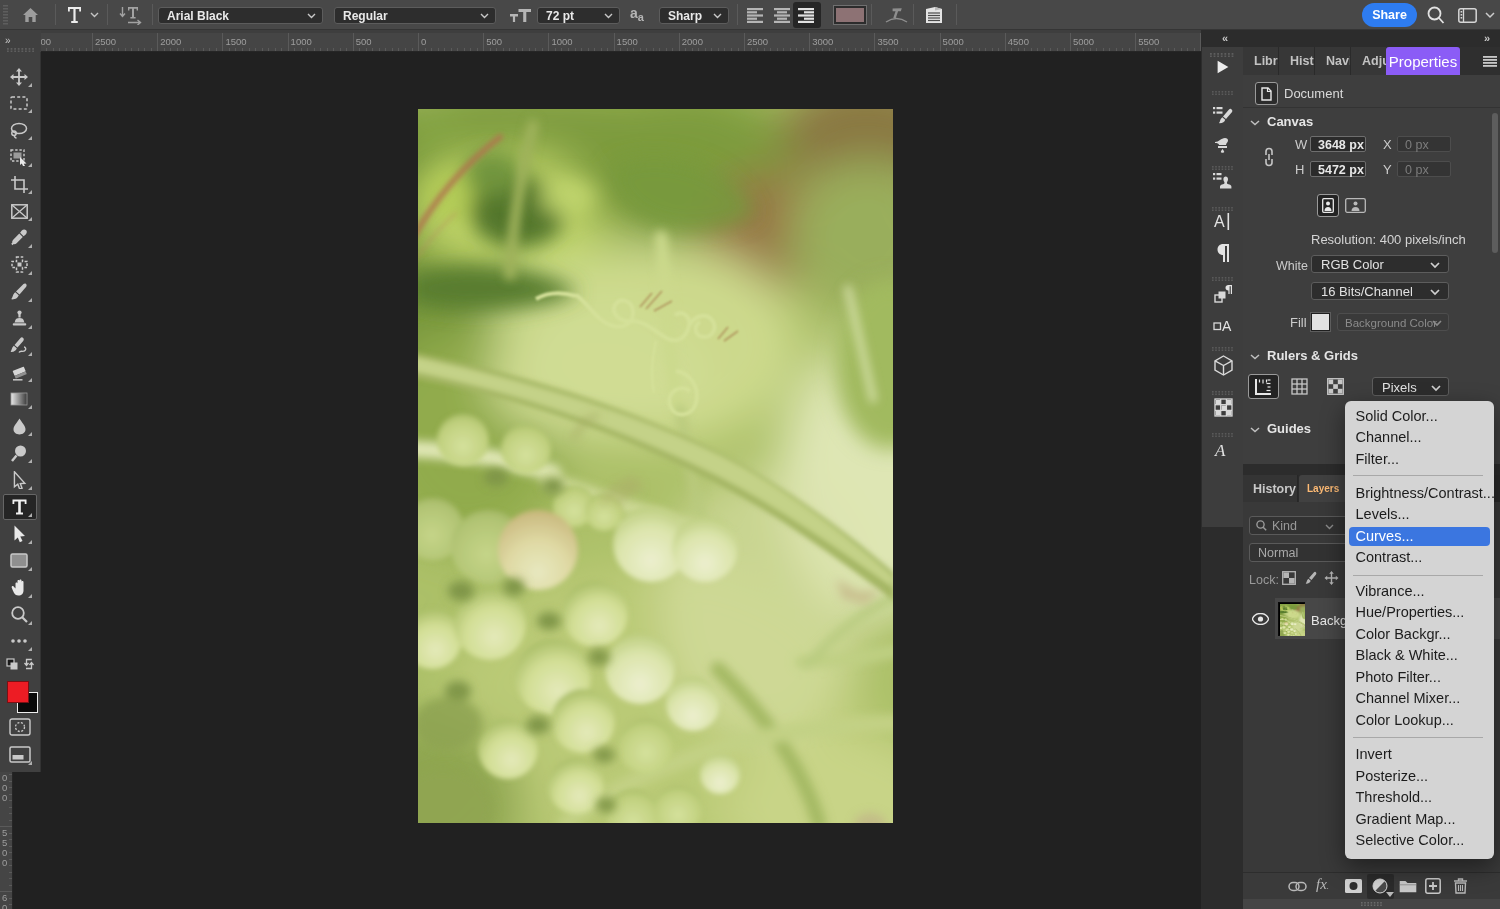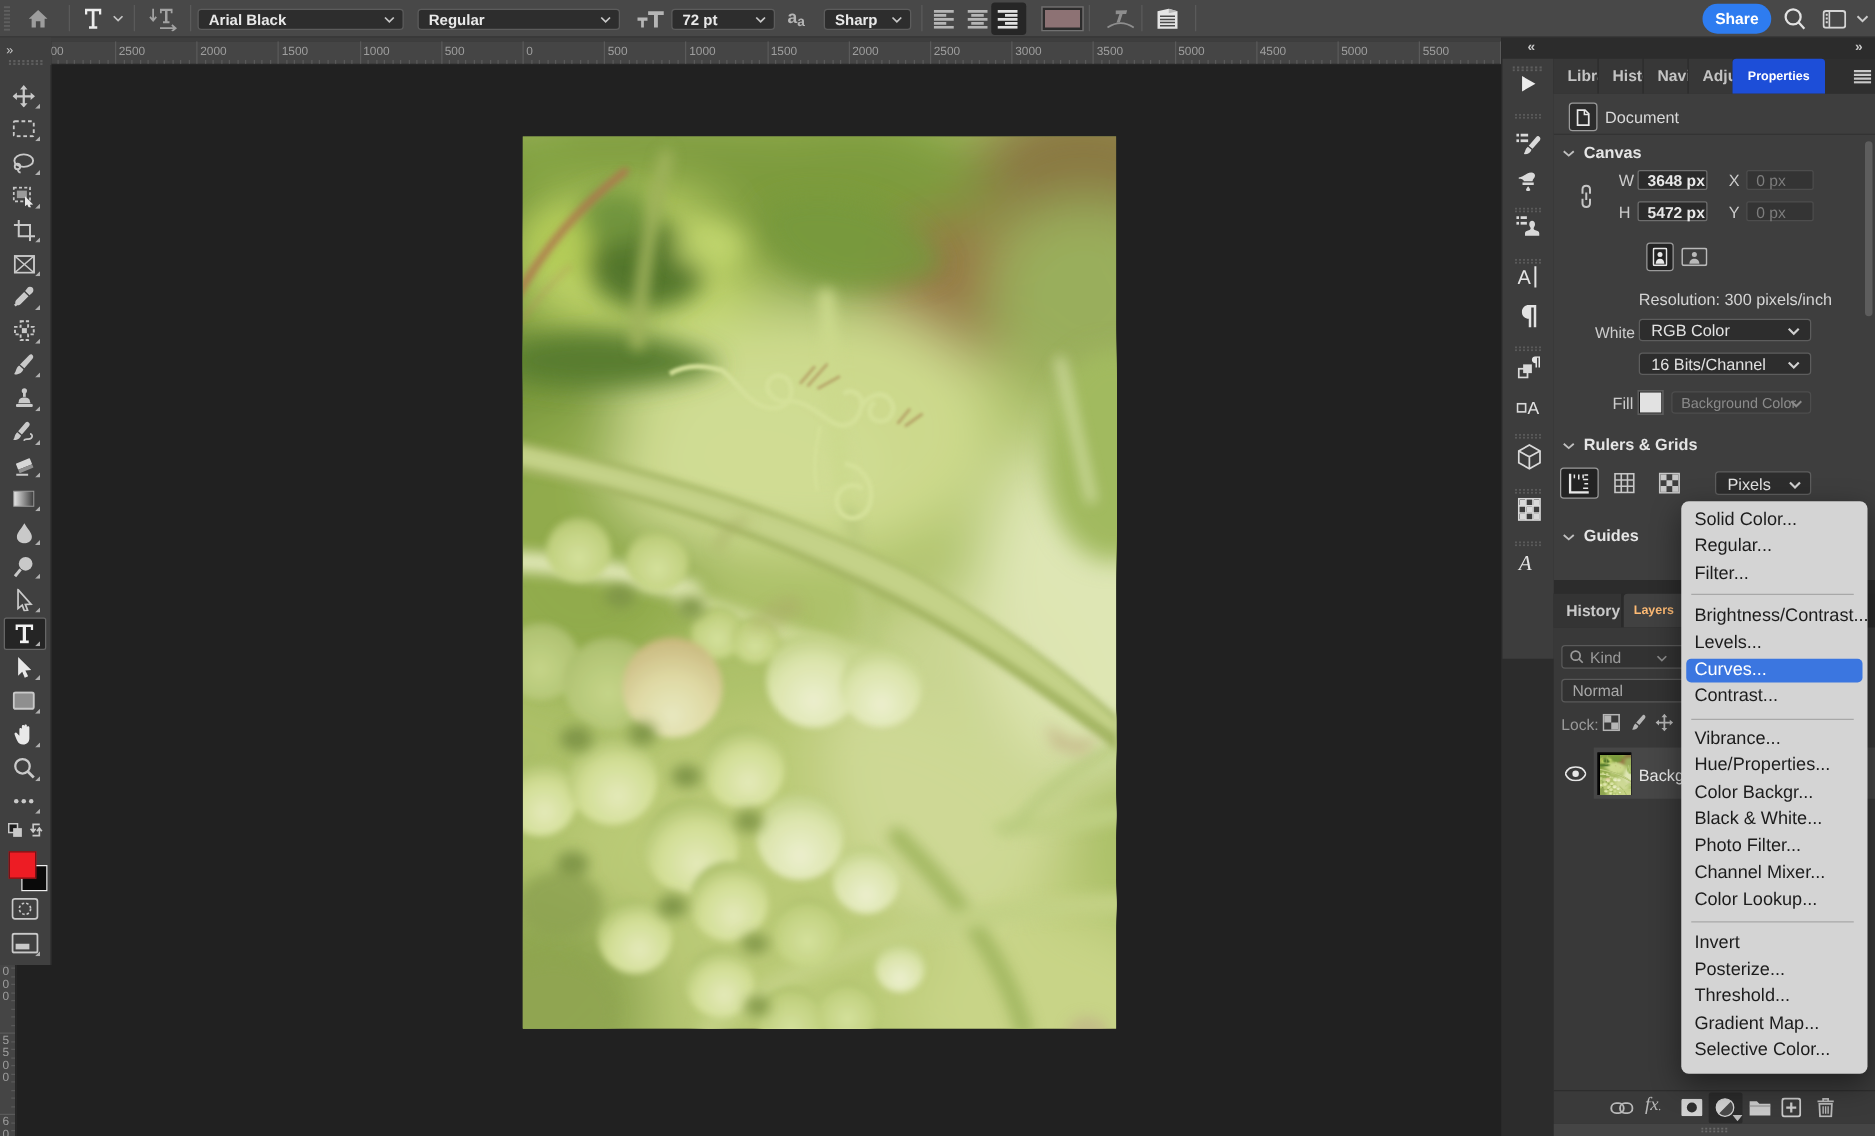--- a/index.html
+++ b/index.html
@@ -1074,21 +1074,21 @@
             <text x="1" y="15" font-family="Liberation Serif" font-style="italic" font-size="17" fill="#e3e3e3">A</text>
           </svg>
         </div>
       </div>
     <div class="abs" style="left:42px;top:17px;width:257px;height:28px;">
         <div class="abs" style="left:0;top:0;width:257px;height:28px;background:#2f2f2f;"></div>
 <div class="abs" style="left:0px;top:0;width:36px;height:28px;background:#373737;border-right:1px solid #2a2a2a;color:#c3c3c3;font-size:12.5px;font-weight:bold;display:flex;align-items:center;padding-left:11px;overflow:hidden;white-space:nowrap;">Libra</div>
 <div class="abs" style="left:36px;top:0;width:36px;height:28px;background:#373737;border-right:1px solid #2a2a2a;color:#c3c3c3;font-size:12.5px;font-weight:bold;display:flex;align-items:center;padding-left:11px;overflow:hidden;white-space:nowrap;">Histo</div>
 <div class="abs" style="left:72px;top:0;width:36px;height:28px;background:#373737;border-right:1px solid #2a2a2a;color:#c3c3c3;font-size:12.5px;font-weight:bold;display:flex;align-items:center;padding-left:11px;overflow:hidden;white-space:nowrap;">Navig</div>
 <div class="abs" style="left:108px;top:0;width:36px;height:28px;background:#373737;border-right:1px solid #2a2a2a;color:#c3c3c3;font-size:12.5px;font-weight:bold;display:flex;align-items:center;padding-left:11px;overflow:hidden;white-space:nowrap;">Adju</div>
-<div class="abs" style="left:143px;top:0;width:74px;height:28px;background:#1d4ed8;border-radius:3px 3px 0 0;color:#ffffff;font-size:10px;font-weight:bold;display:flex;align-items:center;justify-content:center;">Properties</div>
+<div class="abs" style="left:143px;top:0;width:74px;height:28px;background:#8b5cf6;border-radius:3px 3px 0 0;color:#ffffff;font-size:15px;font-weight:normal;display:flex;align-items:center;justify-content:center;">Properties</div>
 <svg class="abs" style="left:240px;top:9px;" width="14" height="11">
           <g fill="#c9c9c9">
             <rect y="0" width="14" height="1.8"></rect>
             <rect y="3" width="14" height="1.8"></rect>
             <rect y="6" width="14" height="1.8"></rect>
             <rect y="9" width="14" height="1.8"></rect>
           </g>
         </svg>
       </div>
     <div class="abs" style="left:42px;top:45px;width:257px;height:389px;background:#3e3e3e;overflow:hidden;">
@@ -1130,21 +1130,21 @@
             <path d="M2.5 13 C2.5 10.5 4 9 6 9 C8 9 9.5 10.5 9.5 13 Z" fill="#e8e8e8"></path>
           </svg>
         </div>
 <div class="abs" style="left:102px;top:123px;width:21px;height:15px;display:flex;align-items:center;justify-content:center;">
           <svg width="21" height="15" viewBox="0 0 21 15">
             <rect x="0.7" y="0.7" width="19.6" height="13.6" rx="1.5" fill="none" stroke="#b9b9b9" stroke-width="1.3"></rect>
             <circle cx="10.5" cy="5.5" r="2" fill="#b9b9b9"></circle>
             <path d="M6.5 13 C6.5 10.5 8.3 9 10.5 9 C12.7 9 14.5 10.5 14.5 13 Z" fill="#b9b9b9"></path>
           </svg>
         </div>
-<div class="abs" style="left:68px;top:157px;color:#d4d4d4;font-size:13px;">Resolution: 300 pixels/inch</div>
+<div class="abs" style="left:68px;top:157px;color:#d4d4d4;font-size:13px;">Resolution: 400 pixels/inch</div>
 <div class="abs" style="left:33px;top:184px;color:#cccccc;font-size:12.5px;">White</div>
 <div class="abs" style="left:68px;top:180px;width:138px;height:18px;background:#2d2d2d;border:1px solid #5d5d5d;border-radius:3px;color:#e2e2e2;font-size:13px;padding:1px 0 0 9px;">RGB Color<svg class="abs" style="right:8px;top:6px;" width="10" height="7">
             <path d="M1 1 l4 4 L9 1" stroke="#d0d0d0" stroke-width="1.7" fill="none"></path>
           </svg></div>
 <div class="abs" style="left:68px;top:207px;width:138px;height:18px;background:#2d2d2d;border:1px solid #5d5d5d;border-radius:3px;color:#e2e2e2;font-size:13px;padding:1px 0 0 9px;">16 Bits/Channel<svg class="abs" style="right:8px;top:6px;" width="10" height="7">
             <path d="M1 1 l4 4 L9 1" stroke="#d0d0d0" stroke-width="1.7" fill="none"></path>
           </svg></div>
 <div class="abs" style="left:47px;top:240px;color:#cccccc;font-size:13px;">Fill</div>
 <div class="abs" style="left:68px;top:238px;width:19px;height:18px;background:#e2e2e2;border:1px solid #1f1f1f;outline:1px solid #5d5d5d;"></div>
 <div class="abs" style="left:94px;top:238px;width:112px;height:18px;background:#3a3a3a;border:1px solid #4d4d4d;border-radius:3px;color:#8b8b8b;font-size:11.5px;padding:3px 0 0 7px;white-space:nowrap;overflow:hidden;">Background Color<svg class="abs" style="right:6px;top:6px;" width="10" height="7">
@@ -1462,21 +1462,21 @@
             <rect x="12.8" width="1.6" height="1.6"></rect>
             <rect x="16" width="1.6" height="1.6"></rect>
             <rect x="19.2" width="1.6" height="1.6"></rect>
           </g>
         </svg>
       </div>
   </div>
 
   <div class="abs" style="left:1345px;top:400.7px;width:149px;height:458.3px;background:#d4d4d4;border-radius:6px;box-shadow:0 8px 24px rgba(0,0,0,0.45);">
       <div class="abs" style="left:10.5px;top:7.2px;height:17px;color:#1c1c1c;font-size:14.5px;white-space:nowrap;">Solid Color...</div>
-  <div class="abs" style="left:10.5px;top:28.6px;height:17px;color:#1c1c1c;font-size:14.5px;white-space:nowrap;">Regular...</div>
+  <div class="abs" style="left:10.5px;top:28.6px;height:17px;color:#1c1c1c;font-size:14.5px;white-space:nowrap;">Channel...</div>
   <div class="abs" style="left:10.5px;top:50.1px;height:17px;color:#1c1c1c;font-size:14.5px;white-space:nowrap;">Filter...</div>
   <div class="abs" style="left:8px;top:74.3px;width:130px;height:1px;background:#a8a8a8;"></div>
   <div class="abs" style="left:10.5px;top:84.1px;height:17px;color:#1c1c1c;font-size:14.5px;white-space:nowrap;">Brightness/Contrast...</div>
   <div class="abs" style="left:10.5px;top:105.6px;height:17px;color:#1c1c1c;font-size:14.5px;white-space:nowrap;">Levels...</div>
   <div class="abs" style="left:4px;top:125.9px;width:141px;height:19.5px;background:#3b76e0;border-radius:4px;color:#ffffff;font-size:14.5px;display:flex;align-items:center;padding-left:6.5px;">Curves...</div>
   <div class="abs" style="left:10.5px;top:148.6px;height:17px;color:#1c1c1c;font-size:14.5px;white-space:nowrap;">Contrast...</div>
   <div class="abs" style="left:8px;top:174.0px;width:130px;height:1px;background:#a8a8a8;"></div>
   <div class="abs" style="left:10.5px;top:182.3px;height:17px;color:#1c1c1c;font-size:14.5px;white-space:nowrap;">Vibrance...</div>
   <div class="abs" style="left:10.5px;top:203.8px;height:17px;color:#1c1c1c;font-size:14.5px;white-space:nowrap;">Hue/Properties...</div>
   <div class="abs" style="left:10.5px;top:225.3px;height:17px;color:#1c1c1c;font-size:14.5px;white-space:nowrap;">Color Backgr...</div>

